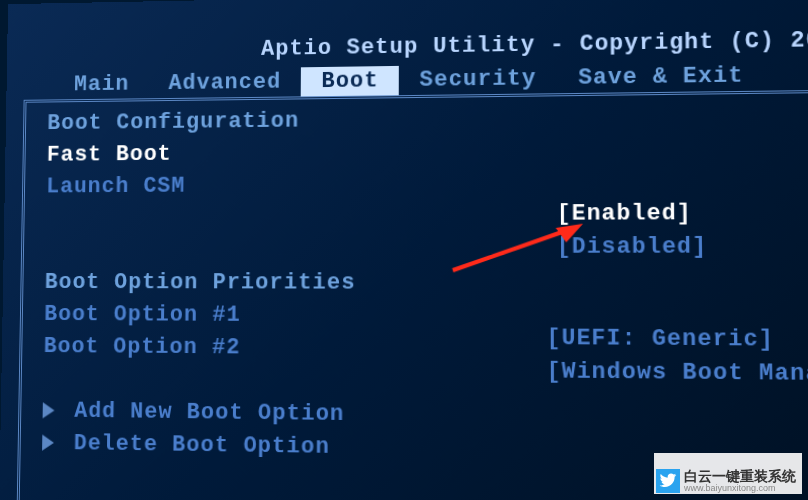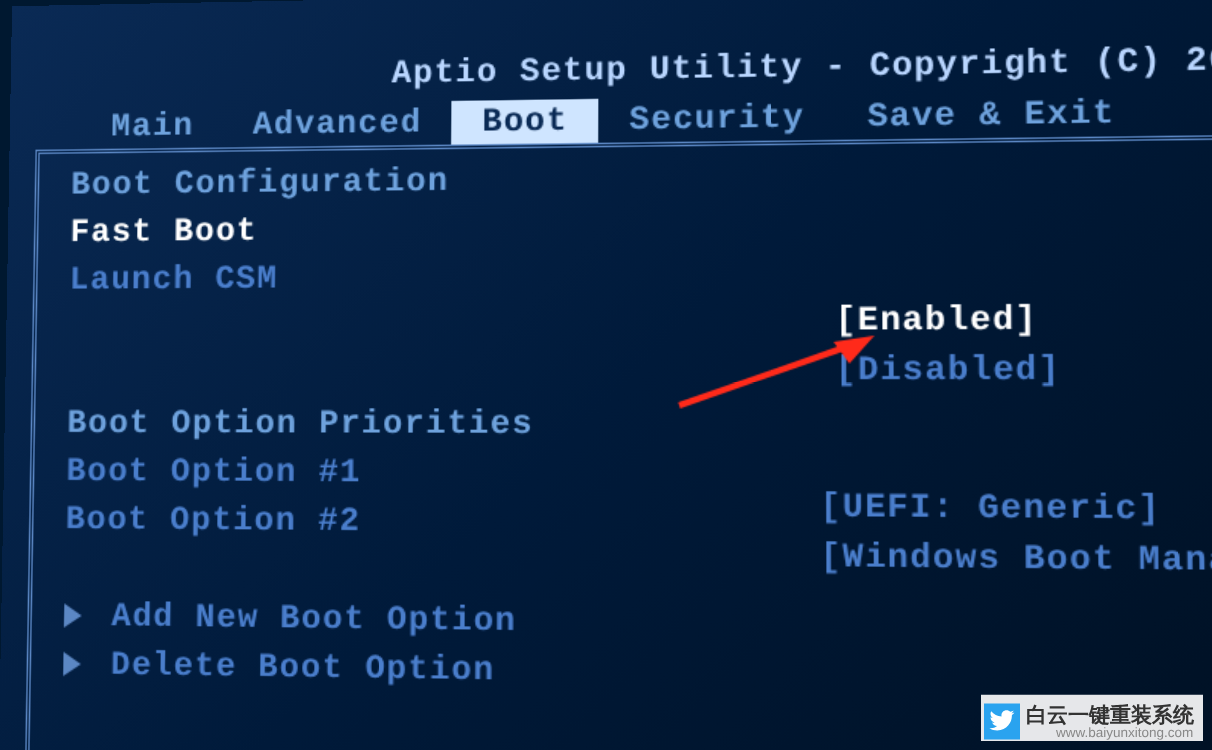--- a/index.html
+++ b/index.html
@@ -89,34 +89,34 @@
   
   .watermark {
     position: absolute;
     right: 6px; bottom: 6px;
     background: rgba(255,255,255,0.9);
     color: #333;
     font-family: Arial, sans-serif;
     font-size: 14px;
     font-weight: bold;
     letter-spacing: 0;
-    padding: 6px 6px 0 2px;
+    padding: 16px 6px 0 2px;
     display: flex;
     align-items: center;
     gap: 4px;
     line-height: 1.1;
     justify-content: center;
   }
   .watermark .wm-icon {
     width: 24px; height: 24px;
     background: #2aa3ef;
     display: flex; align-items: center; justify-content: center;
   }
   .watermark .wm-icon svg { width: 18px; height: 18px; }
-  .watermark .sub { font-size: 9px; color: #888; font-weight: normal; display:block;margin-left:20px; }
+  .watermark .sub { font-size: 9px; color: #888; font-weight: normal; display:block; }
 </style>
 </head>
 <body>
 
 <div class="screen">
 
   <div class="header">
     <span>Aptio Setup Utility - Copyright (C) 20</span>
   </div>
 

